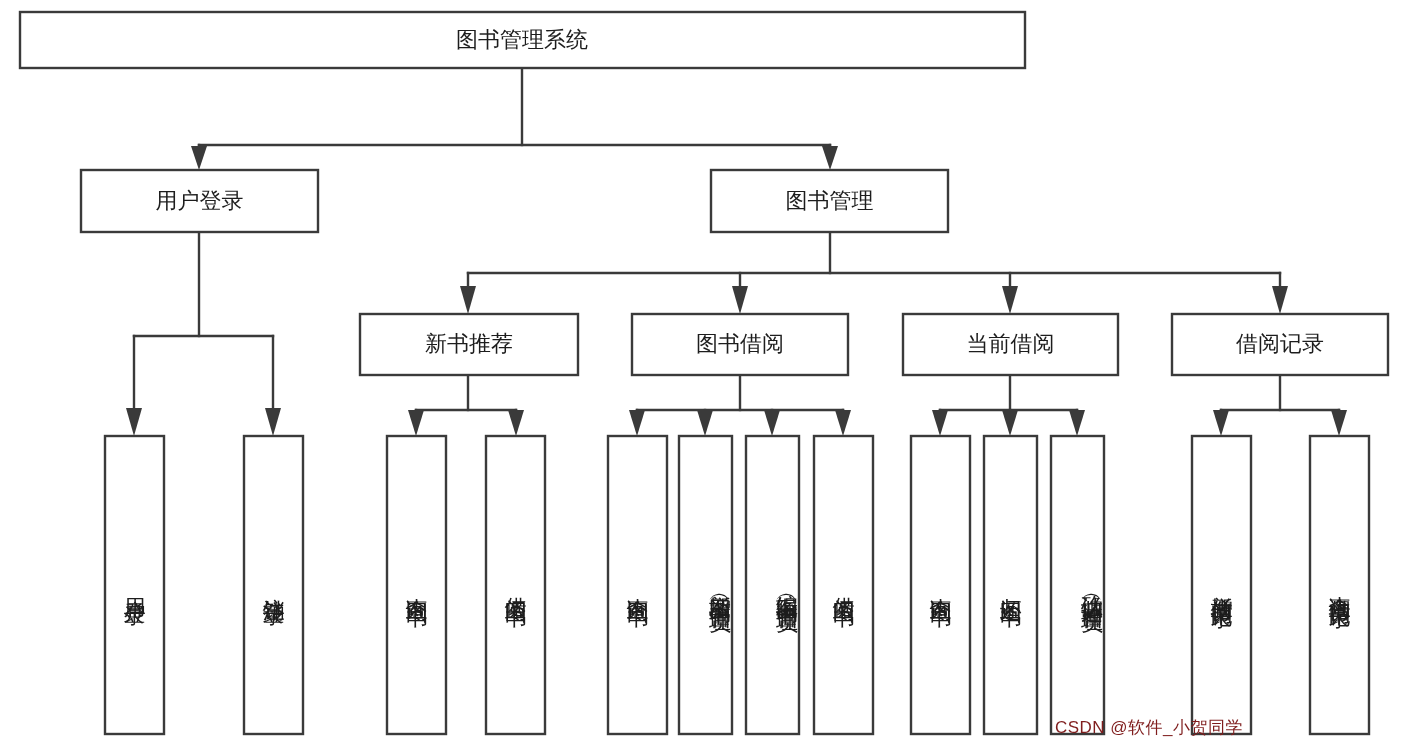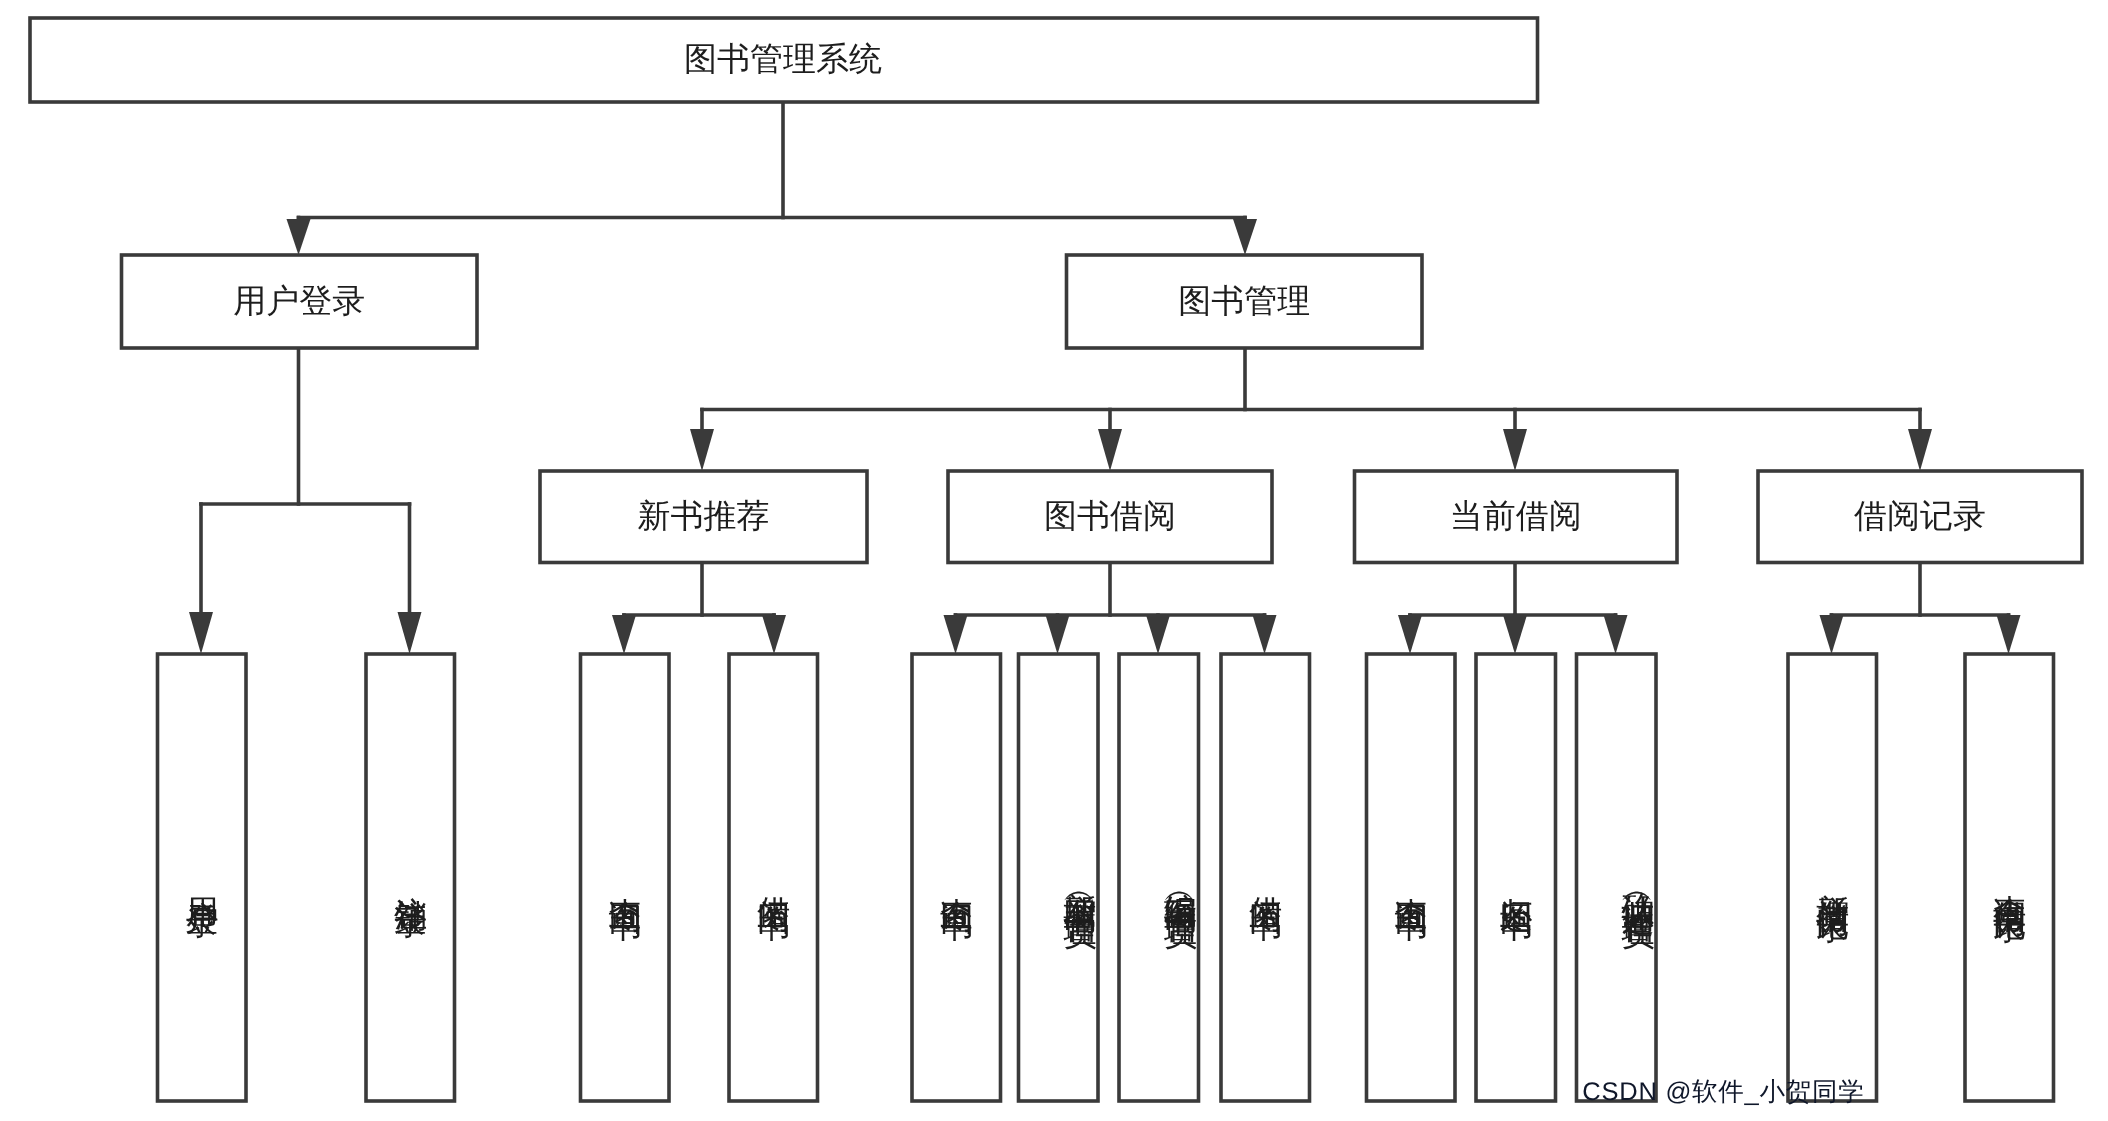--- a/index.html
+++ b/index.html
@@ -61,21 +61,21 @@
     white-space: nowrap;
     pointer-events: none;
     text-align: center;
   }
   .watermark {
     position: absolute;
     right: 12px;
     bottom: 8px;
     font-family: "Liberation Sans", "DejaVu Sans", sans-serif;
     font-size: 17px;
-    color: #0f172a;
+    color: #7f1d1d;
     letter-spacing: 0.5px;
     white-space: nowrap;
   }
 </style>
 </head>
 <body>
 
 <div id="diagram-root">
 
   <svg class="diagram-canvas" viewBox="0 0 1405 747">

